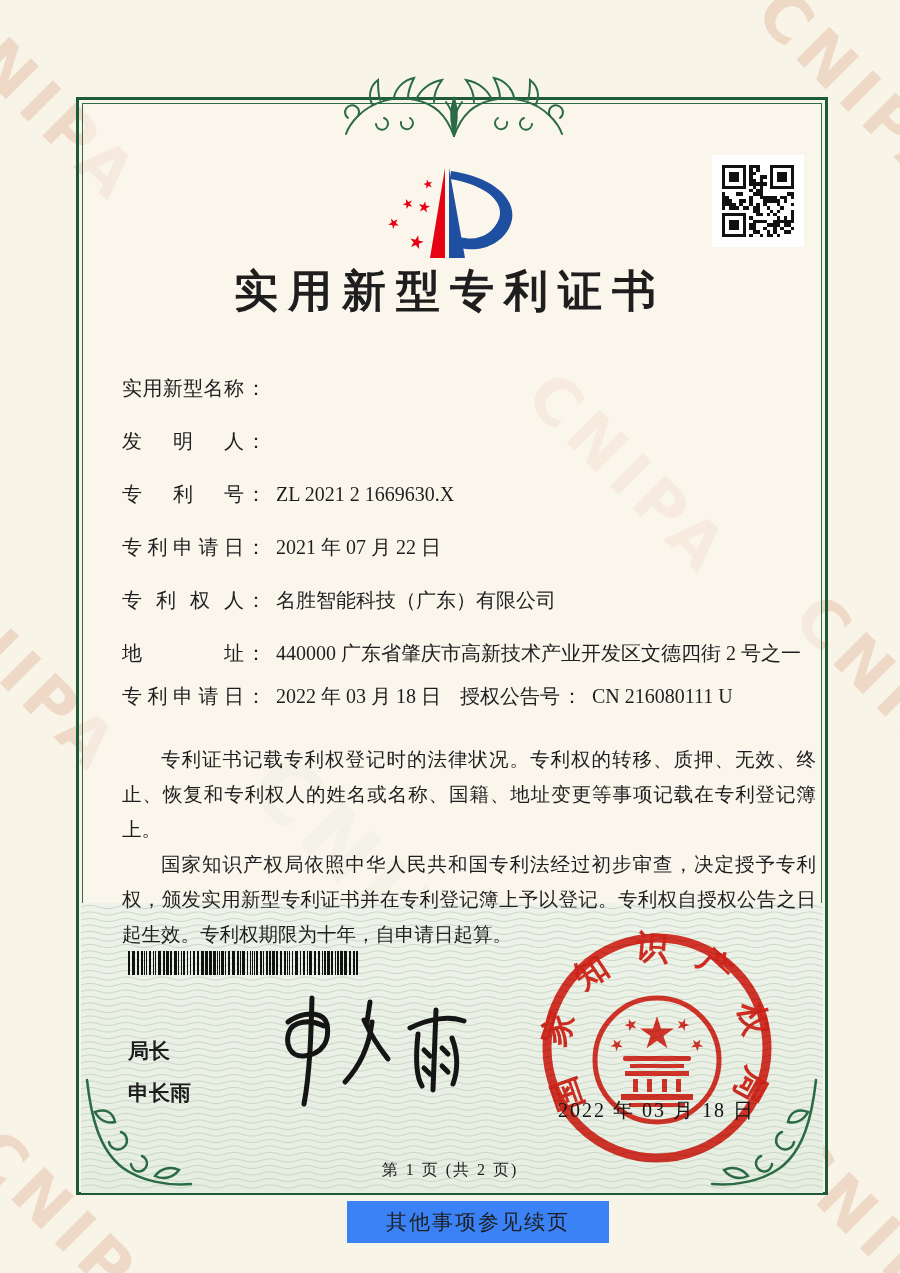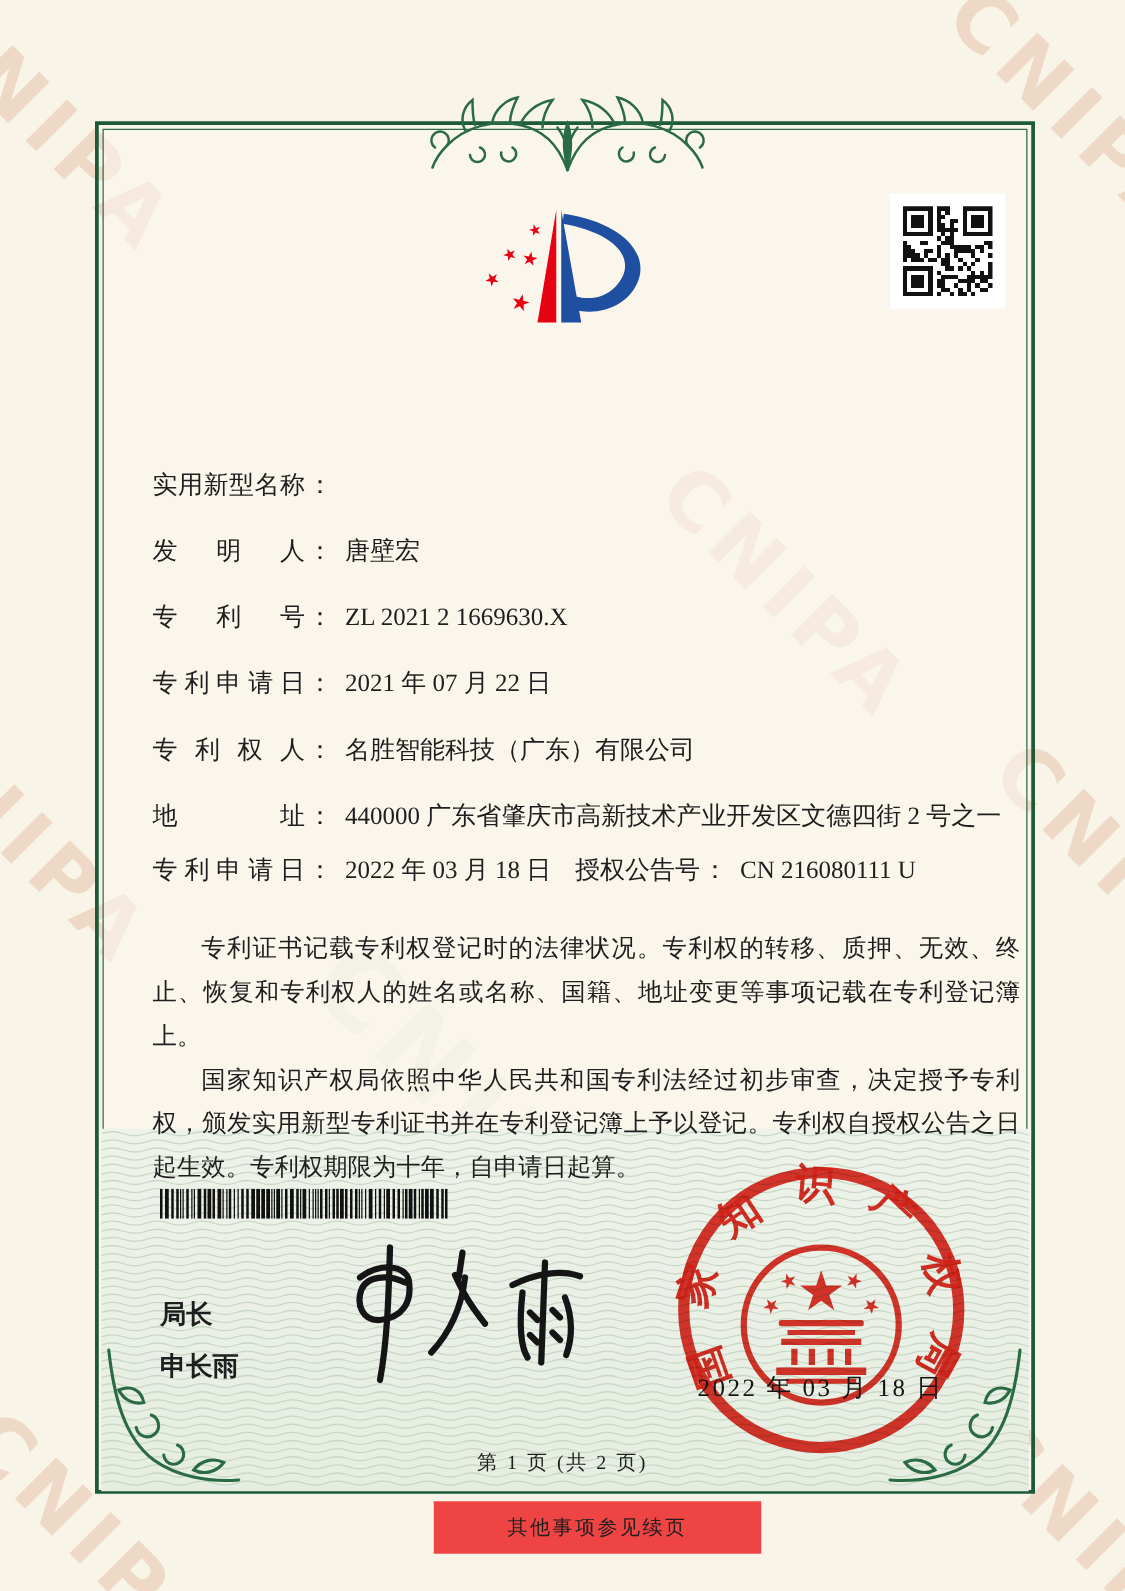--- a/index.html
+++ b/index.html
@@ -36,22 +36,22 @@
   .paras p{margin:0;line-height:35px;text-align:justify;text-indent:2em;}
   
   .barcode{position:absolute;left:128px;top:951px;z-index:2;}
   .director{position:absolute;left:128px;top:1030px;font-size:21px;z-index:2;}
   .director div{line-height:42px;font-weight:bold;}
   .signature{position:absolute;left:252px;top:992px;z-index:3;}
   .seal{position:absolute;left:537px;top:928px;z-index:3;mix-blend-mode:multiply;}
   .seal-date{position:absolute;left:558px;top:1097px;font-size:20px;letter-spacing:2px;z-index:4;color:#141414;}
   .page-info{position:absolute;left:0;right:0;top:1160px;text-align:center;font-size:16px;
              letter-spacing:2px;z-index:2;}
-  .note-box{position:absolute;left:347px;top:1201px;width:262px;height:42px;background:#ef4444;
-            display:flex;align-items:center;justify-content:center;font-size:16px;letter-spacing:2px;z-index:2;}
+  .note-box{position:absolute;left:347px;top:1201px;width:262px;height:42px;background:#3b82f6;
+            display:flex;align-items:center;justify-content:center;font-size:21px;letter-spacing:2px;z-index:2;}
   .ornament-top{position:absolute;left:338px;top:66px;z-index:2;}
   .corner-fl{position:absolute;z-index:2;}
   .corner-fl.bl{left:79px;top:1072px;}
   .corner-fl.br{right:76px;top:1072px;transform:scaleX(-1);}
 </style>
 </head>
 <body>
 
 <div class="page">
 
@@ -301,30 +301,30 @@
         <rect x="18" y="19" width="1" height="1"></rect>
         <rect x="19" y="19" width="1" height="1"></rect>
         <rect x="8" y="20" width="1" height="1"></rect>
         <rect x="11" y="20" width="1" height="1"></rect>
         <rect x="13" y="20" width="1" height="1"></rect>
         <rect x="14" y="20" width="1" height="1"></rect>
         <rect x="16" y="20" width="1" height="1"></rect>
       </svg>
   </div>
 
+  <div class="title">实用新型专利证书</div>
 
   <div class="fields">
     <div class="frow">
       <span class="flabel">实用新型名称</span>
         <span class="fcolon">：</span>
     </div>
     <div class="frow">
       <span class="flabel">发明人</span>
         <span class="fcolon">：</span>
-      <span class="fvalue">唐壁宏</span>
     </div>
     <div class="frow">
       <span class="flabel">专利号</span>
         <span class="fcolon">：</span>
       <span class="fvalue">ZL 2021 2 1669630.X</span>
     </div>
     <div class="frow">
       <span class="flabel">专利申请日</span>
         <span class="fcolon">：</span>
       <span class="fvalue">2021 年 07 月 22 日</span>

